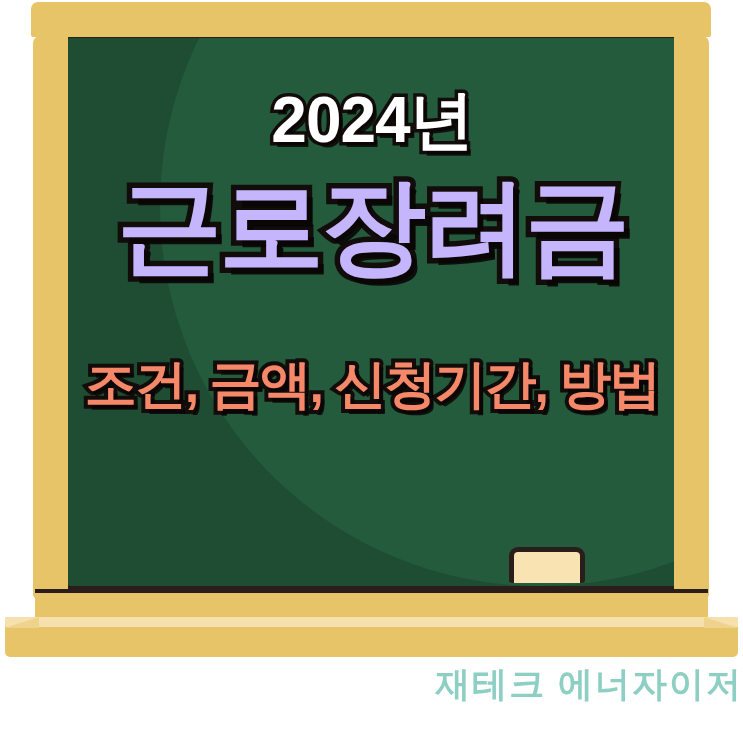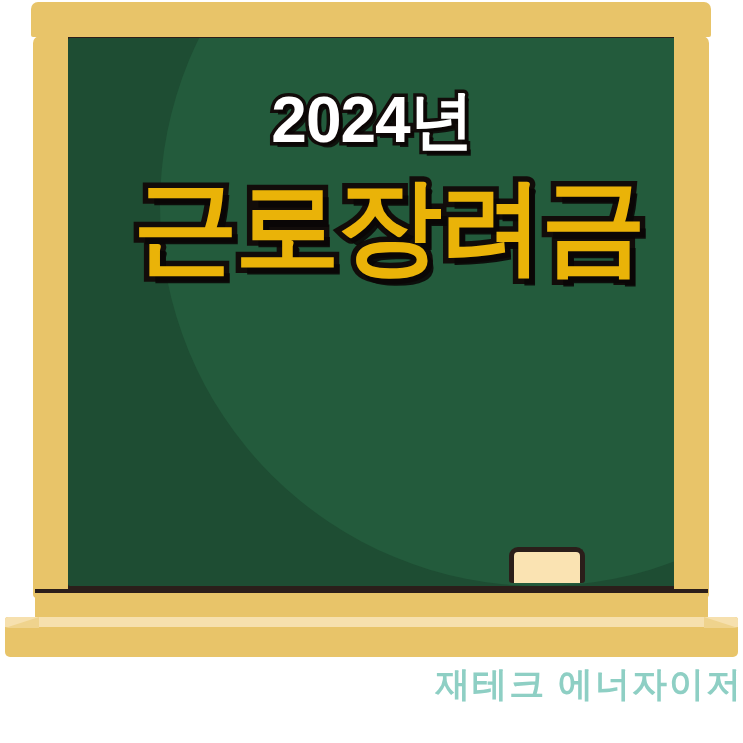--- a/index.html
+++ b/index.html
@@ -131,26 +131,25 @@
   .t-main {
     position: absolute;
     left: 0;
     top: 135px;
     width: 608px;
     text-align: center;
     font-size: 105px;
     font-weight: 700;
     line-height: 1;
     letter-spacing: -3px;
-    color: #eab308;
+    color: #c4b5fd;
     -webkit-text-stroke: 11px #120c0a;
     paint-order: stroke fill;
     text-shadow: 6px 7px 0 rgba(10,6,5,.9);
     white-space: nowrap;
-    margin-left: 16px;
   }
 
   .t-sub {
     position: absolute;
     left: 0;
     top: 320px;
     width: 608px;
     text-align: center;
     font-size: 52px;
     font-weight: 700;
@@ -264,20 +263,21 @@
     <div class="frame-right"></div>
 
     <div class="slate-border"></div>
 
     <div class="slate">
       <div class="slate-sheen"></div>
 
       <div class="slate-text">
         <div class="t-year">2024년</div>
         <div class="t-main">근로장려금</div>
+        <div class="t-sub">조건, 금액, 신청기간, 방법</div>
       </div>
     </div>
 
     <div class="eraser"></div>
 
     <div class="ledge-upper"></div>
     <div class="ledge-lower"></div>
     <div class="ledge-lower-hl"></div>
     <div class="ledge-shoulder-l"></div>
     <div class="ledge-shoulder-r"></div>

